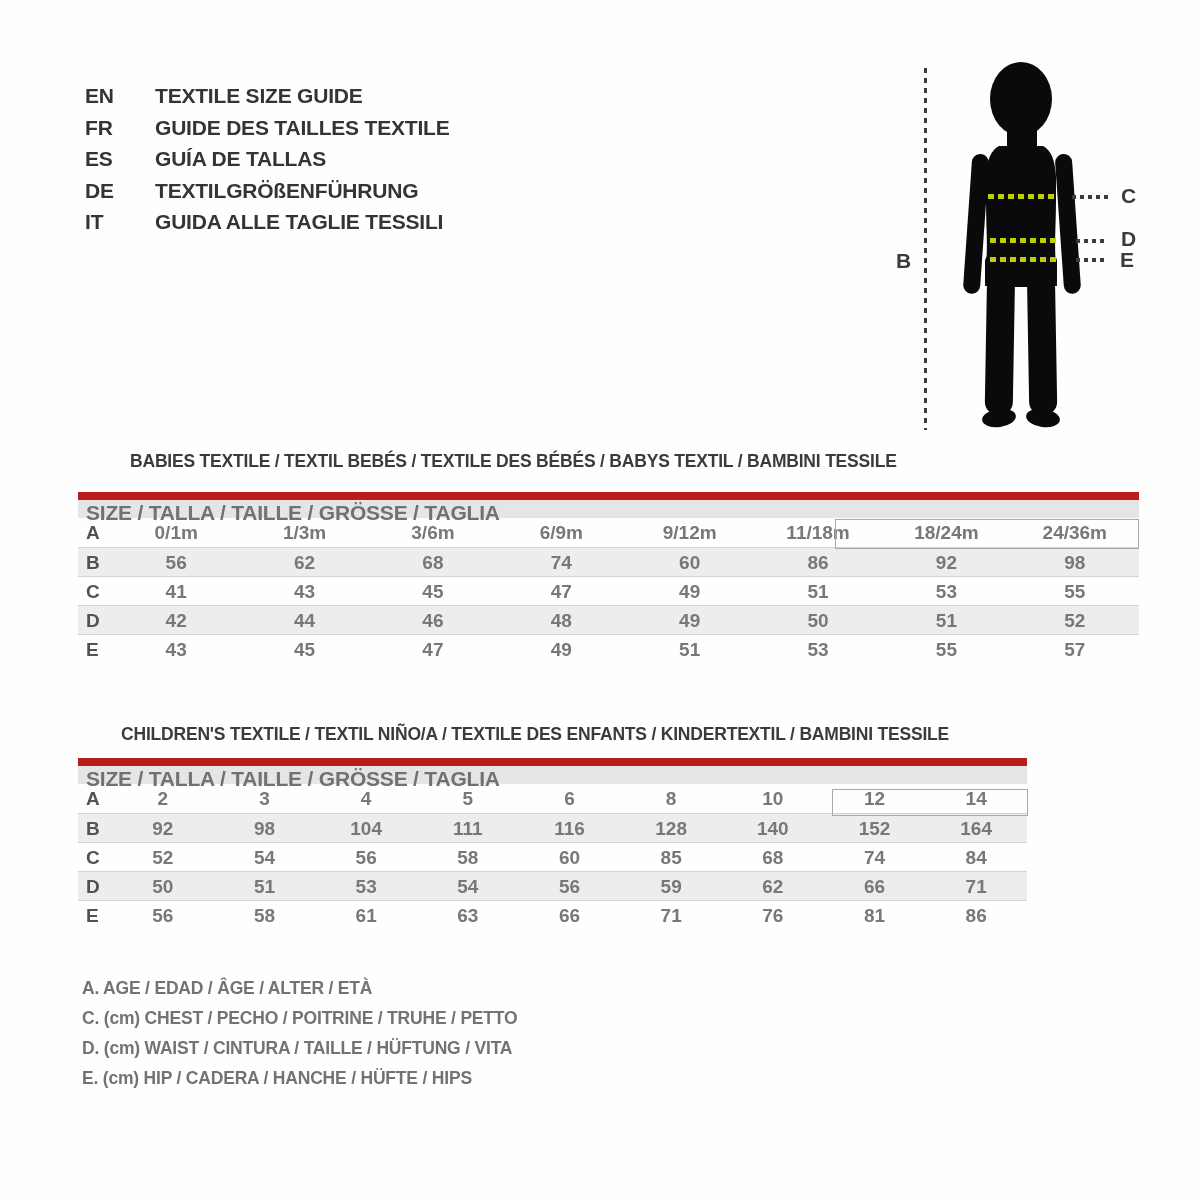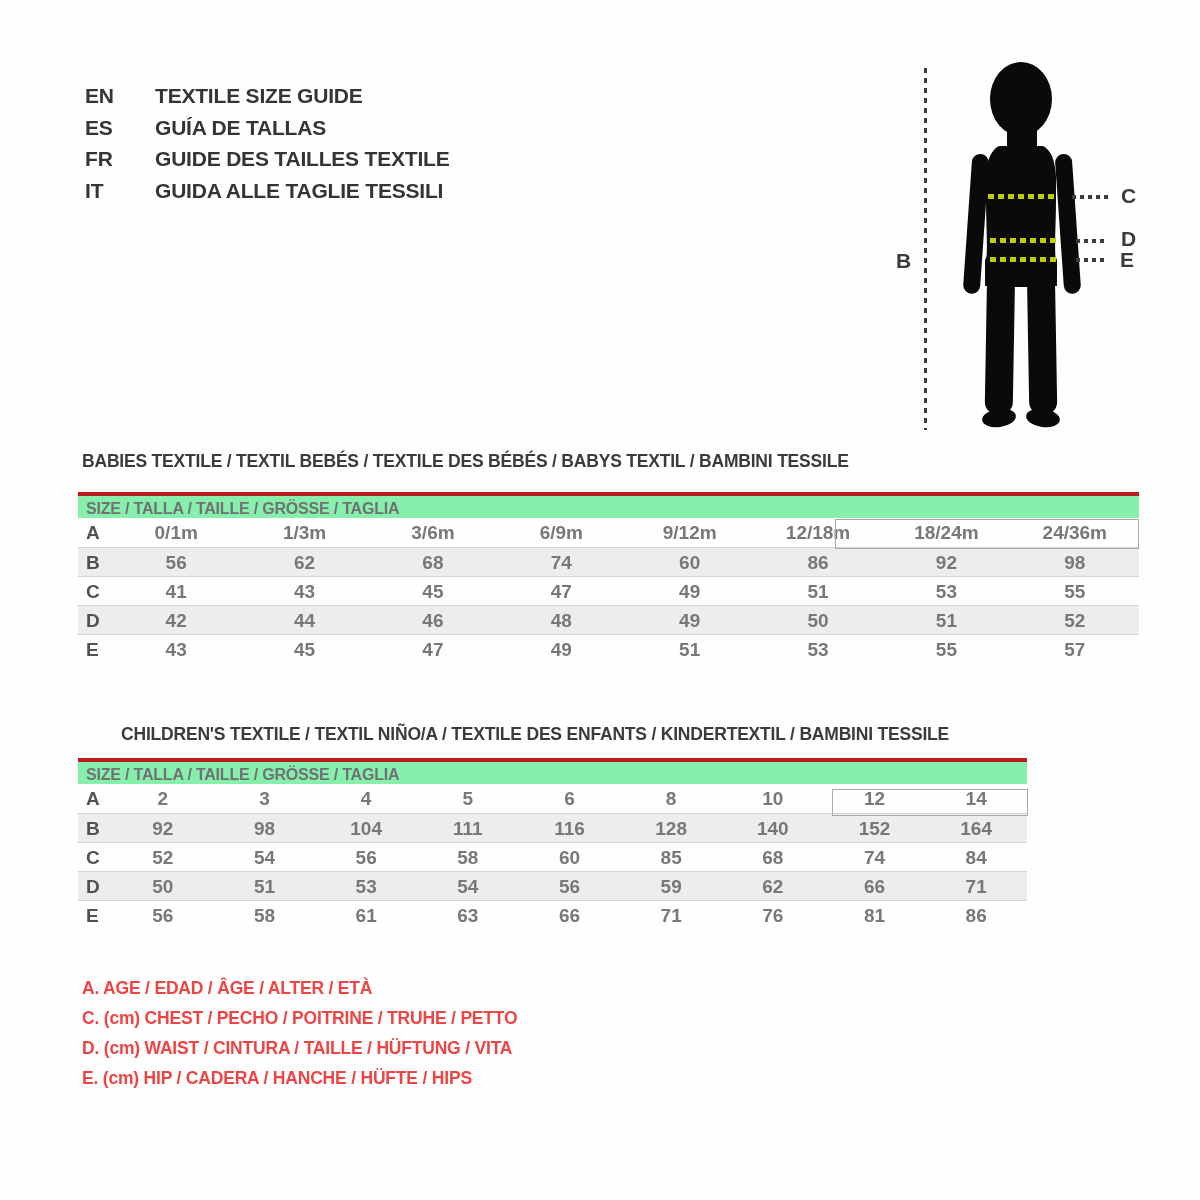--- a/index.html
+++ b/index.html
@@ -19,53 +19,57 @@
   .hdash{position:absolute;height:4px;
     background:repeating-linear-gradient(90deg,#3b3b3d 0 4px,transparent 4px 8px);}
   .hdash.accent{height:5px;
     background:repeating-linear-gradient(90deg,var(--accent,#bdcf00) 0 6px,transparent 6px 10px);}
   .mlabel{position:absolute;font-size:21px;color:#3b3b3d;line-height:20px;}
   
   .sec-heading{position:absolute;left:82px;font-size:17.5px;color:#3b3b3d;
     letter-spacing:-0.2px;white-space:nowrap;}
   
   .tbl{position:absolute;left:78px;}
-  .tbl-hdr{height:26px;background:#86efac;border-top:4px solid #b91c1c;
-    color:#717174;font-size:16px;line-height:25px;padding-left:8px;
+  .tbl-hdr{height:26px;background:#e5e5e5;border-top:8px solid #b91c1c;
+    color:#717174;font-size:21px;line-height:25px;padding-left:8px;
     letter-spacing:-0.2px;box-sizing:border-box;}
   .tbl-row{display:grid;height:29px;line-height:29px;font-size:19px;
     border-top:1px solid #d4d4d5;box-sizing:border-box;}
   .tbl-row:first-child{border-top:none;}
   .tbl-row.stripe{background:#ededee;}
   .tbl-row .lbl{color:#525254;padding-left:8px;text-align:left;}
   .tbl-row .val{color:#77787a;text-align:center;}
   .hl-box{position:absolute;border:1px solid #a9a9ab;background:transparent;
     pointer-events:none;box-sizing:border-box;}
   
   .legend{position:absolute;left:82px;top:973px;}
-  .legend-line{line-height:30px;font-size:17.5px;color:#ef4444;letter-spacing:-0.2px;
+  .legend-line{line-height:30px;font-size:17.5px;color:#737373;letter-spacing:-0.2px;
     white-space:nowrap;}
 </style>
 </head>
 <body>
 
 <div class="page">
 
   <div class="langs" id="langs">
       <div class="lang-row">
         <span>EN</span>
         <span>TEXTILE SIZE GUIDE</span>
       </div>
       <div class="lang-row">
+        <span>FR</span>
+        <span>GUIDE DES TAILLES TEXTILE</span>
+      </div>
+      <div class="lang-row">
         <span>ES</span>
         <span>GUÍA DE TALLAS</span>
       </div>
       <div class="lang-row">
-        <span>FR</span>
-        <span>GUIDE DES TAILLES TEXTILE</span>
+        <span>DE</span>
+        <span>TEXTILGRÖßENFÜHRUNG</span>
       </div>
       <div class="lang-row">
         <span>IT</span>
         <span>GUIDA ALLE TAGLIE TESSILI</span>
       </div>
     </div>
 
   <svg class="fig-svg" width="140" height="390" viewBox="0 0 140 390" fill="#0a0a0a">
     <ellipse cx="66" cy="49" rx="31" ry="37"></ellipse>
     <rect x="52" y="78" width="30" height="28"></rect>
@@ -90,33 +94,33 @@
   <div class="hdash" style="left:1076px;top:239px;width:32px;"></div>
 
   <div class="hdash accent" style="left:990px;top:257px;width:70px;"></div>
   <div class="hdash" style="left:1076px;top:258px;width:32px;"></div>
 
   <span class="mlabel" style="left:896px;top:251px;">B</span>
   <span class="mlabel" style="left:1121px;top:186px;">C</span>
   <span class="mlabel" style="left:1121px;top:229px;">D</span>
   <span class="mlabel" style="left:1120px;top:250px;">E</span>
 
-  <div class="sec-heading" style="top:451px;">BABIES TEXTILE / TEXTIL BEBÉS / TEXTILE DES BÉBÉS / BABYS TEXTIL  / BAMBINI TESSILE</div>
+  <div class="sec-heading" style="top:451px;margin-left:48px;">BABIES TEXTILE / TEXTIL BEBÉS / TEXTILE DES BÉBÉS / BABYS TEXTIL  / BAMBINI TESSILE</div>
 
   <div class="tbl" style="top:492px;width:1061px;">
     <div class="tbl-hdr">SIZE / TALLA / TAILLE / GRÖSSE / TAGLIA</div>
     <div id="babies-rows">
         <div class="tbl-row" style="grid-template-columns: 34px repeat(8, 1fr);">
           <span class="lbl">A</span>
           <span class="val">0/1m</span>
           <span class="val">1/3m</span>
           <span class="val">3/6m</span>
           <span class="val">6/9m</span>
           <span class="val">9/12m</span>
-          <span class="val">12/18m</span>
+          <span class="val">11/18m</span>
           <span class="val">18/24m</span>
           <span class="val">24/36m</span>
         </div>
         <div class="tbl-row stripe" style="grid-template-columns: 34px repeat(8, 1fr);">
           <span class="lbl">B</span>
           <span class="val">56</span>
           <span class="val">62</span>
           <span class="val">68</span>
           <span class="val">74</span>
           <span class="val">60</span>

